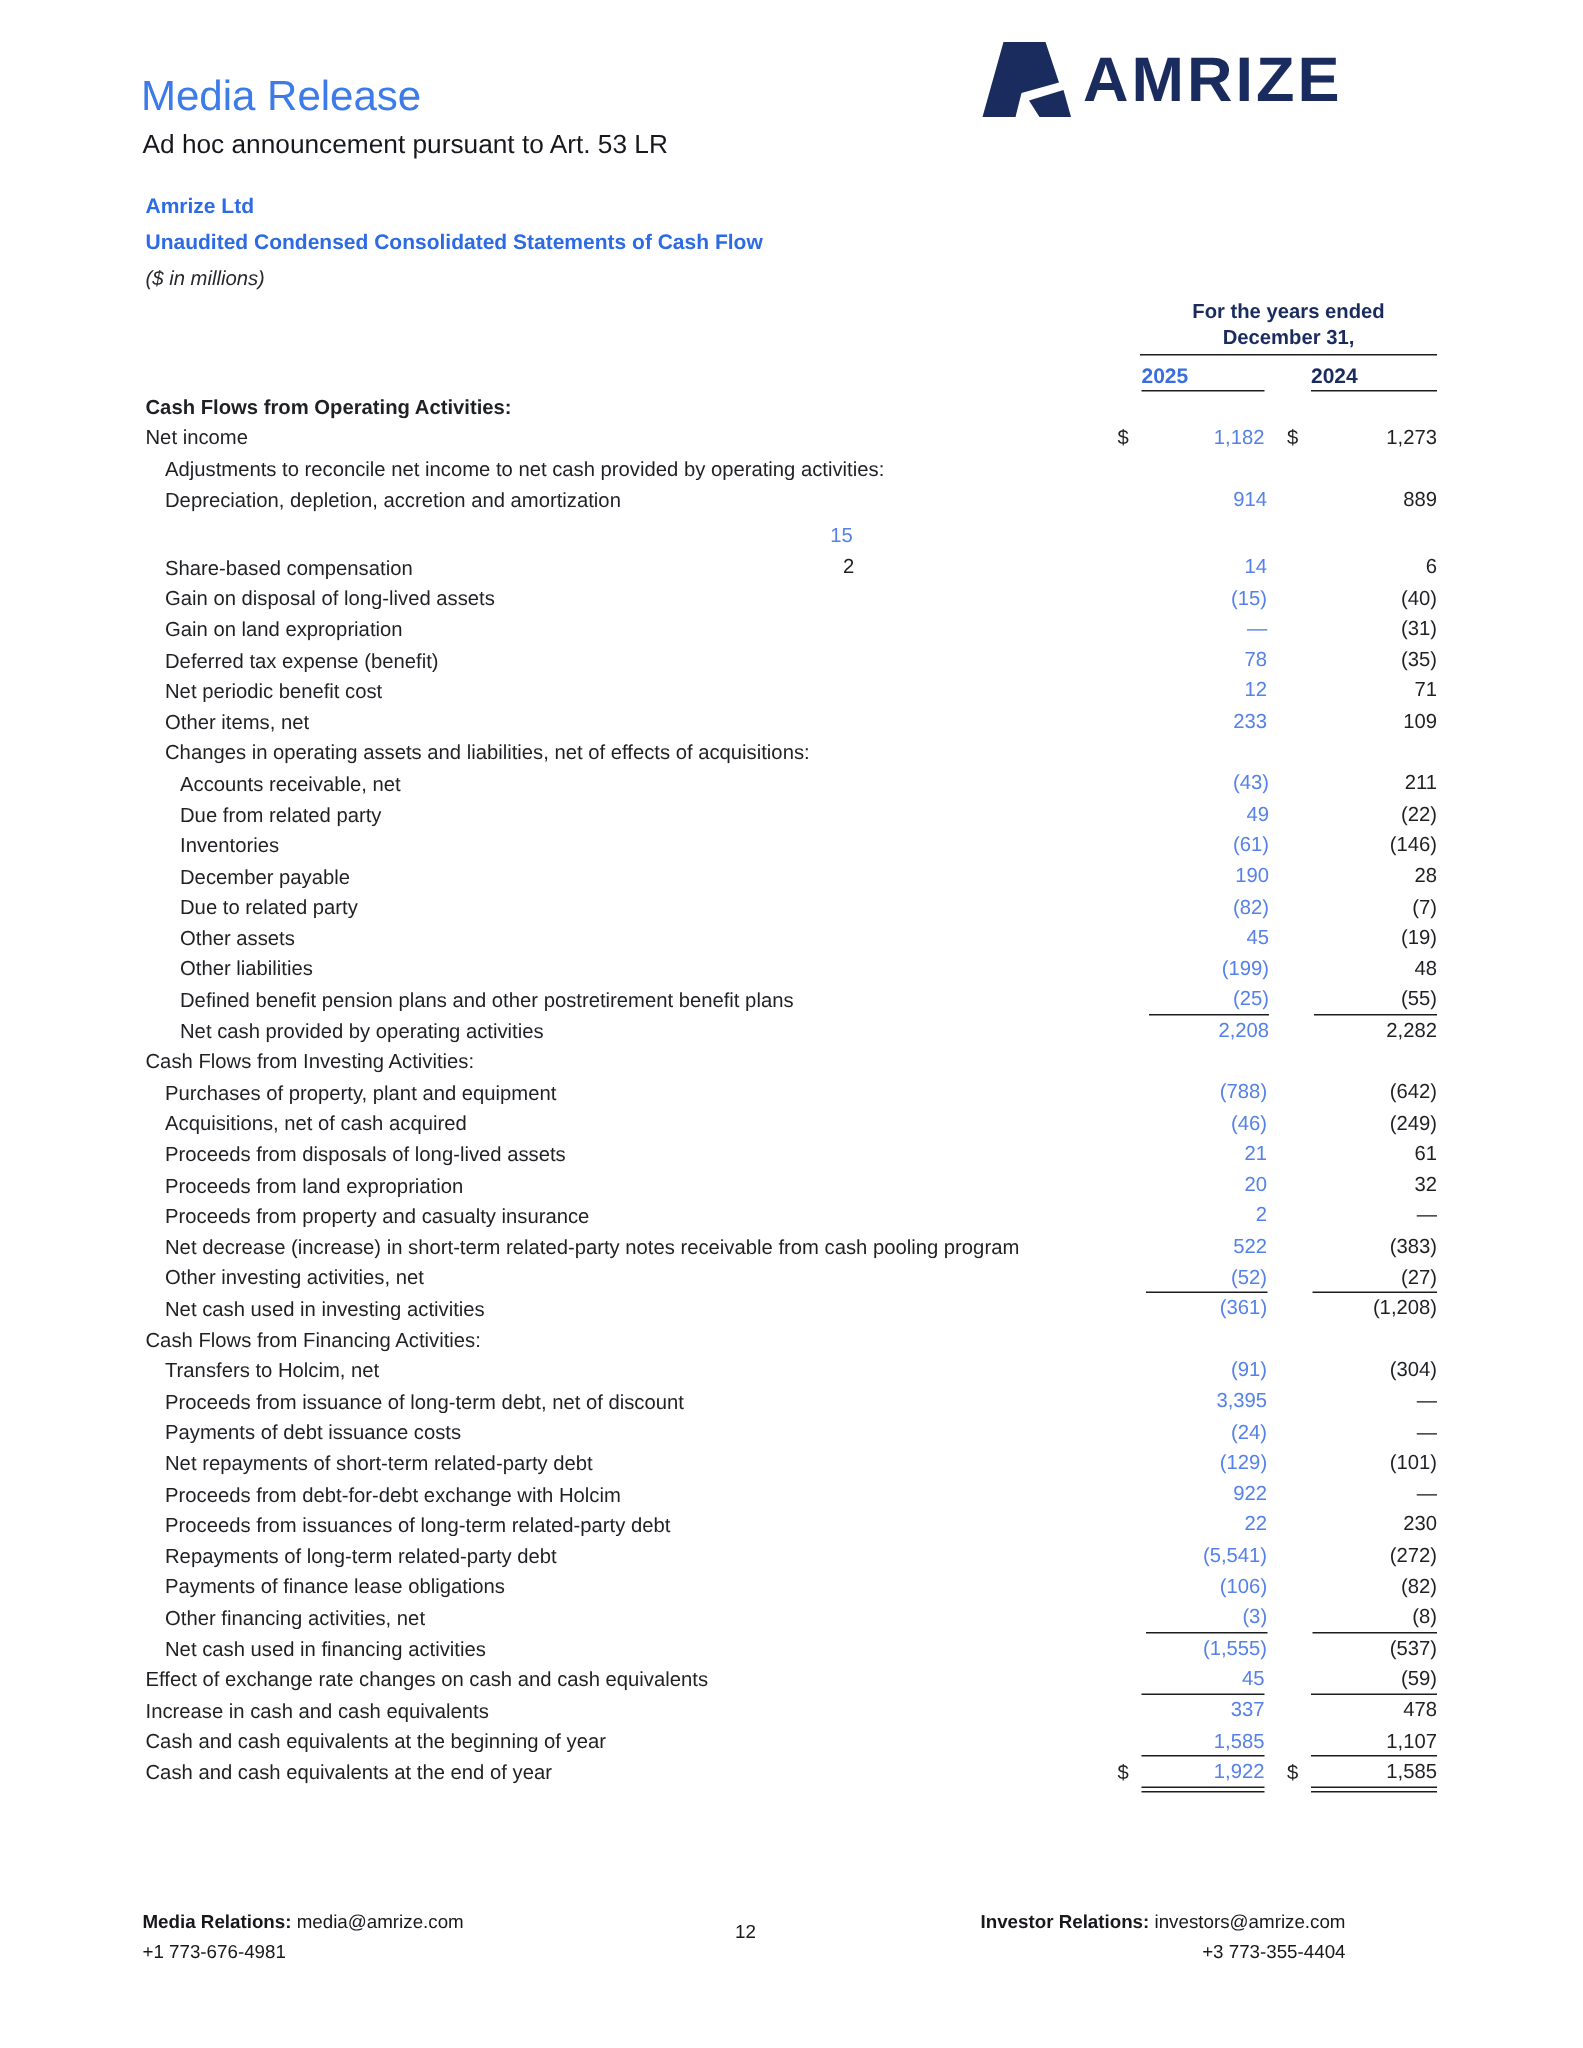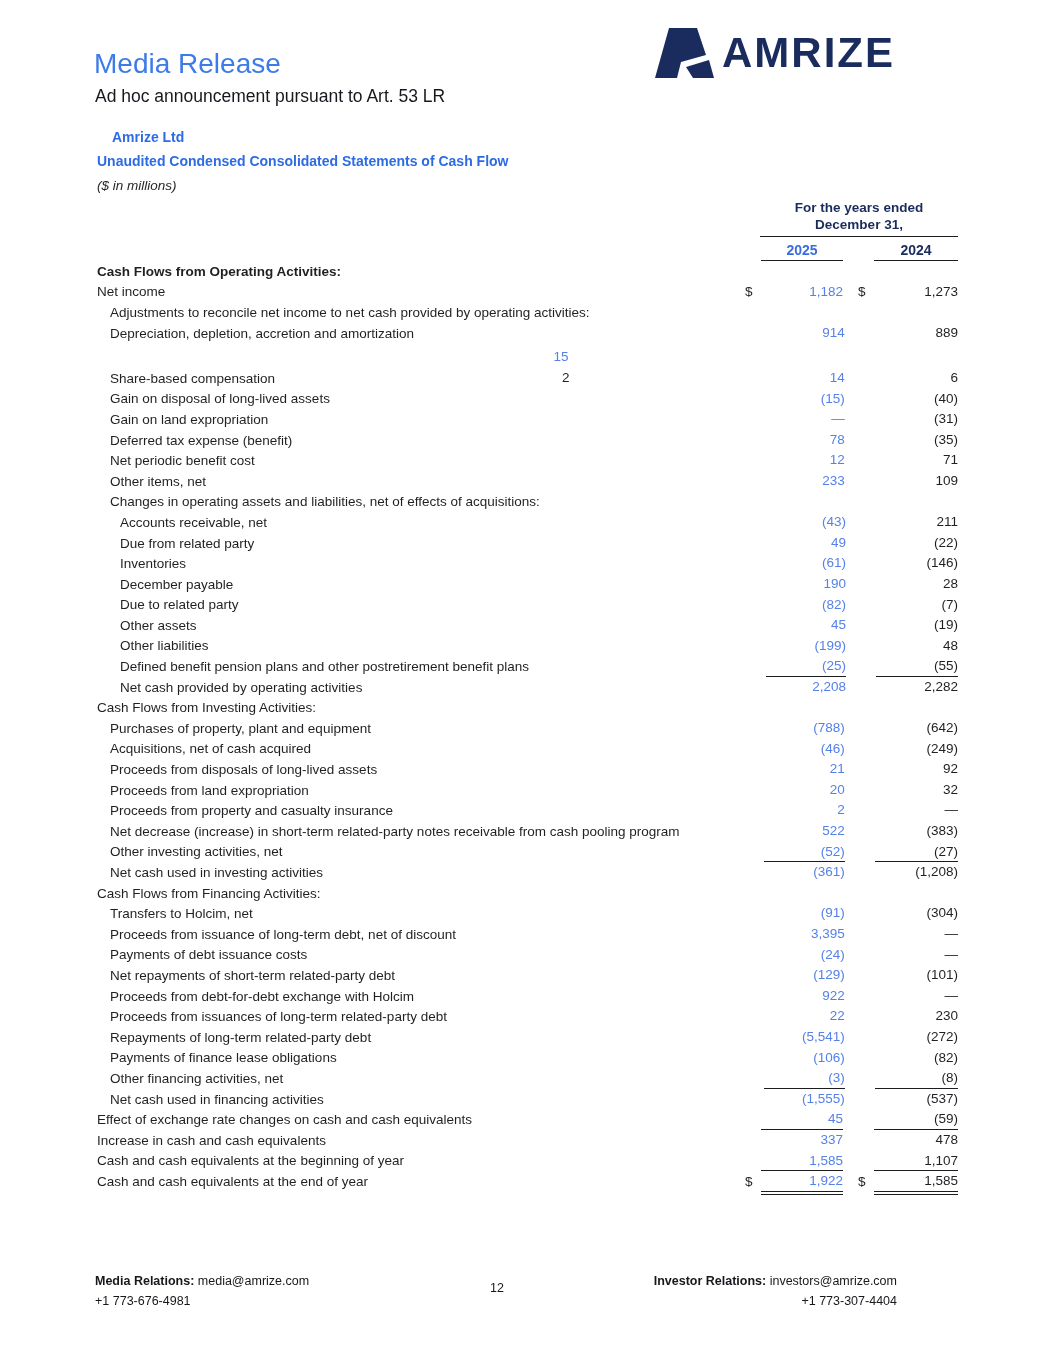--- a/index.html
+++ b/index.html
@@ -10,30 +10,30 @@
   body{width:1055px;height:1365px;background:#ffffff;position:relative;
        font-family:"Liberation Sans",sans-serif;color:var(--text);overflow:hidden;}
 
   .title{position:absolute;left:94px;top:48px;font-size:28px;color:var(--blueTitle);}
   .subtitle{position:absolute;left:95px;top:86px;font-size:17.5px;color:#16181d;}
 
   .logo{position:absolute;left:653px;top:26px;display:flex;align-items:center;gap:7px;}
   .logo-mark svg{display:block;}
   .logo-text{font-size:42px;font-weight:800;color:var(--navy);letter-spacing:2px;line-height:1;}
 
-  .company{position:absolute;left:112px;top:129px;font-size:14px;font-weight:700;color:var(--blueHead);}
+  .company{position:absolute;left:97px;top:129px;font-size:14px;font-weight:700;color:var(--blueHead);}
   .stmt{position:absolute;left:97px;top:153px;font-size:14px;font-weight:700;color:var(--blueHead);}
   .units{position:absolute;left:97px;top:178px;font-size:13.5px;font-style:italic;color:#26272b;}
 
   .table{position:absolute;left:97px;top:197px;width:861px;}
   .phead{margin-left:663px;width:198px;text-align:center;font-weight:700;font-size:13.5px;
          color:var(--navy);line-height:17px;padding:2px 0 3px 0;border-bottom:1.5px solid var(--line);}
   .yearrow{display:flex;margin-top:4px;font-size:14px;font-weight:700;height:19px;align-items:center;}
   .yearrow .ysp1{width:664px;} .yearrow .ysp2{width:31px;}
-  .ycell{text-align:center;border-bottom:1.5px solid var(--line);height:19px;line-height:18px;}
+  .ycell{text-align:left;border-bottom:1.5px solid var(--line);height:19px;line-height:18px;}
   .y1{width:82px;color:var(--blueYear);} .y2{width:84px;color:var(--navy);}
 
   .rows{margin-top:1px;}
   .trow{display:flex;align-items:center;height:20.6px;font-size:13.5px;}
   .trow.gap{margin-top:4px;flex-direction:column;}
   .lbl{width:648px;white-space:nowrap;overflow:hidden;}
   .ind1{padding-left:13px;} .ind2{padding-left:23px;}
   .b{font-weight:700;}
   .dcol{width:16px;font-size:13.5px;color:var(--text);}
   .val{width:82px;text-align:right;height:20.6px;line-height:20.6px;box-sizing:border-box;position:relative;}
@@ -272,21 +272,21 @@
         <div class="sp"></div>
         <div class="dcol"></div>
         <div class="val val2 c24">(249)</div>
       </div>
       <div class="trow">
         <div class="lbl ind1">Proceeds from disposals of long-lived assets</div>
         <div class="dcol"></div>
         <div class="val c25">21</div>
         <div class="sp"></div>
         <div class="dcol"></div>
-        <div class="val val2 c24">92</div>
+        <div class="val val2 c24">61</div>
       </div>
       <div class="trow">
         <div class="lbl ind1">Proceeds from land expropriation</div>
         <div class="dcol"></div>
         <div class="val c25">20</div>
         <div class="sp"></div>
         <div class="dcol"></div>
         <div class="val val2 c24">32</div>
       </div>
       <div class="trow">
@@ -446,14 +446,14 @@
 
 <div class="f-left">
   <div><span class="f-bold">Media Relations:</span>
     <span>media@amrize.com</span></div>
   <div>+1 773-676-4981</div>
 </div>
 <div class="f-center">12</div>
 <div class="f-right">
   <div><span class="f-bold">Investor Relations:</span>
     <span>investors@amrize.com</span></div>
-  <div>+1 773-307-4404</div>
+  <div>+3 773-355-4404</div>
 </div>
 
 </body></html>

